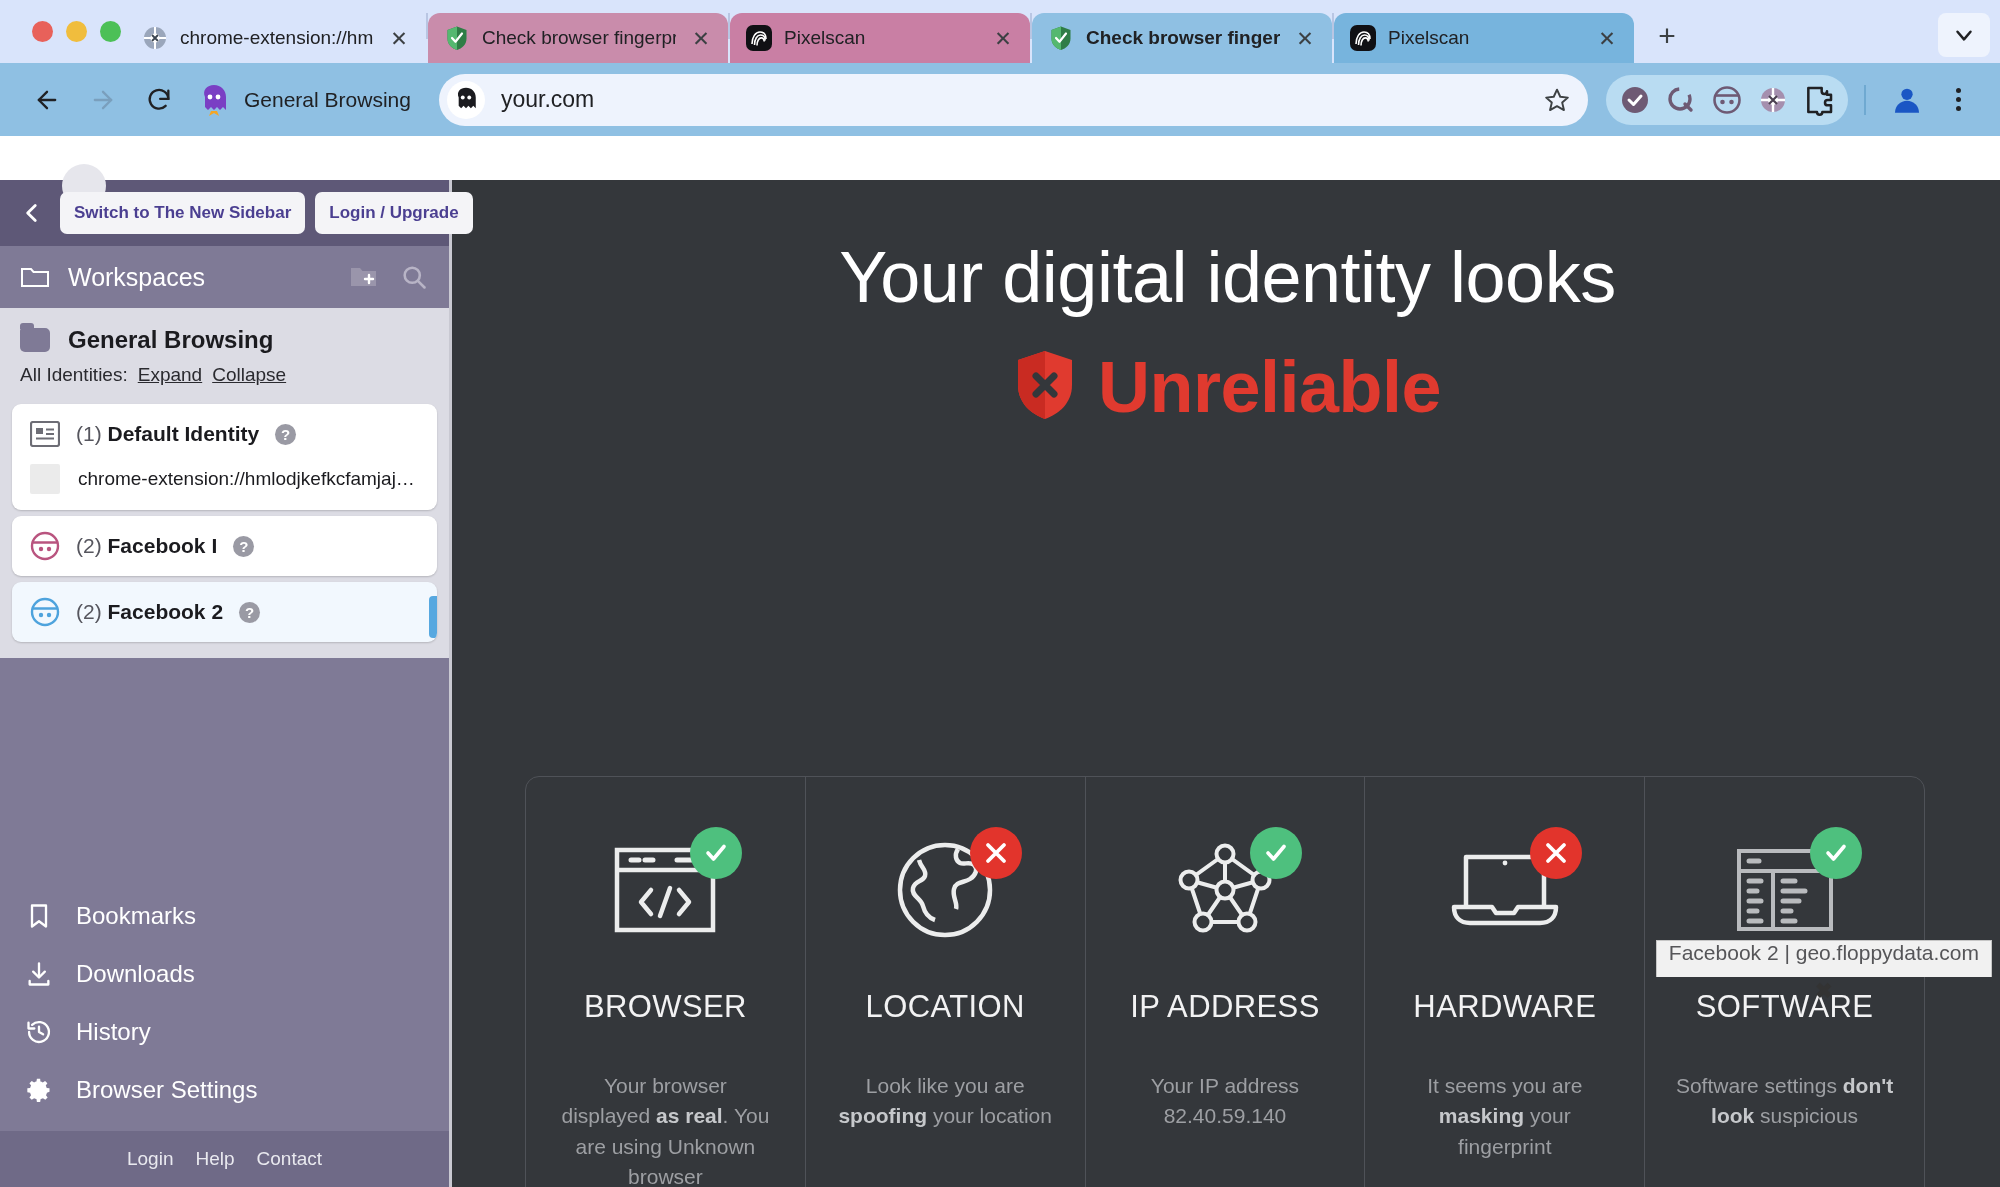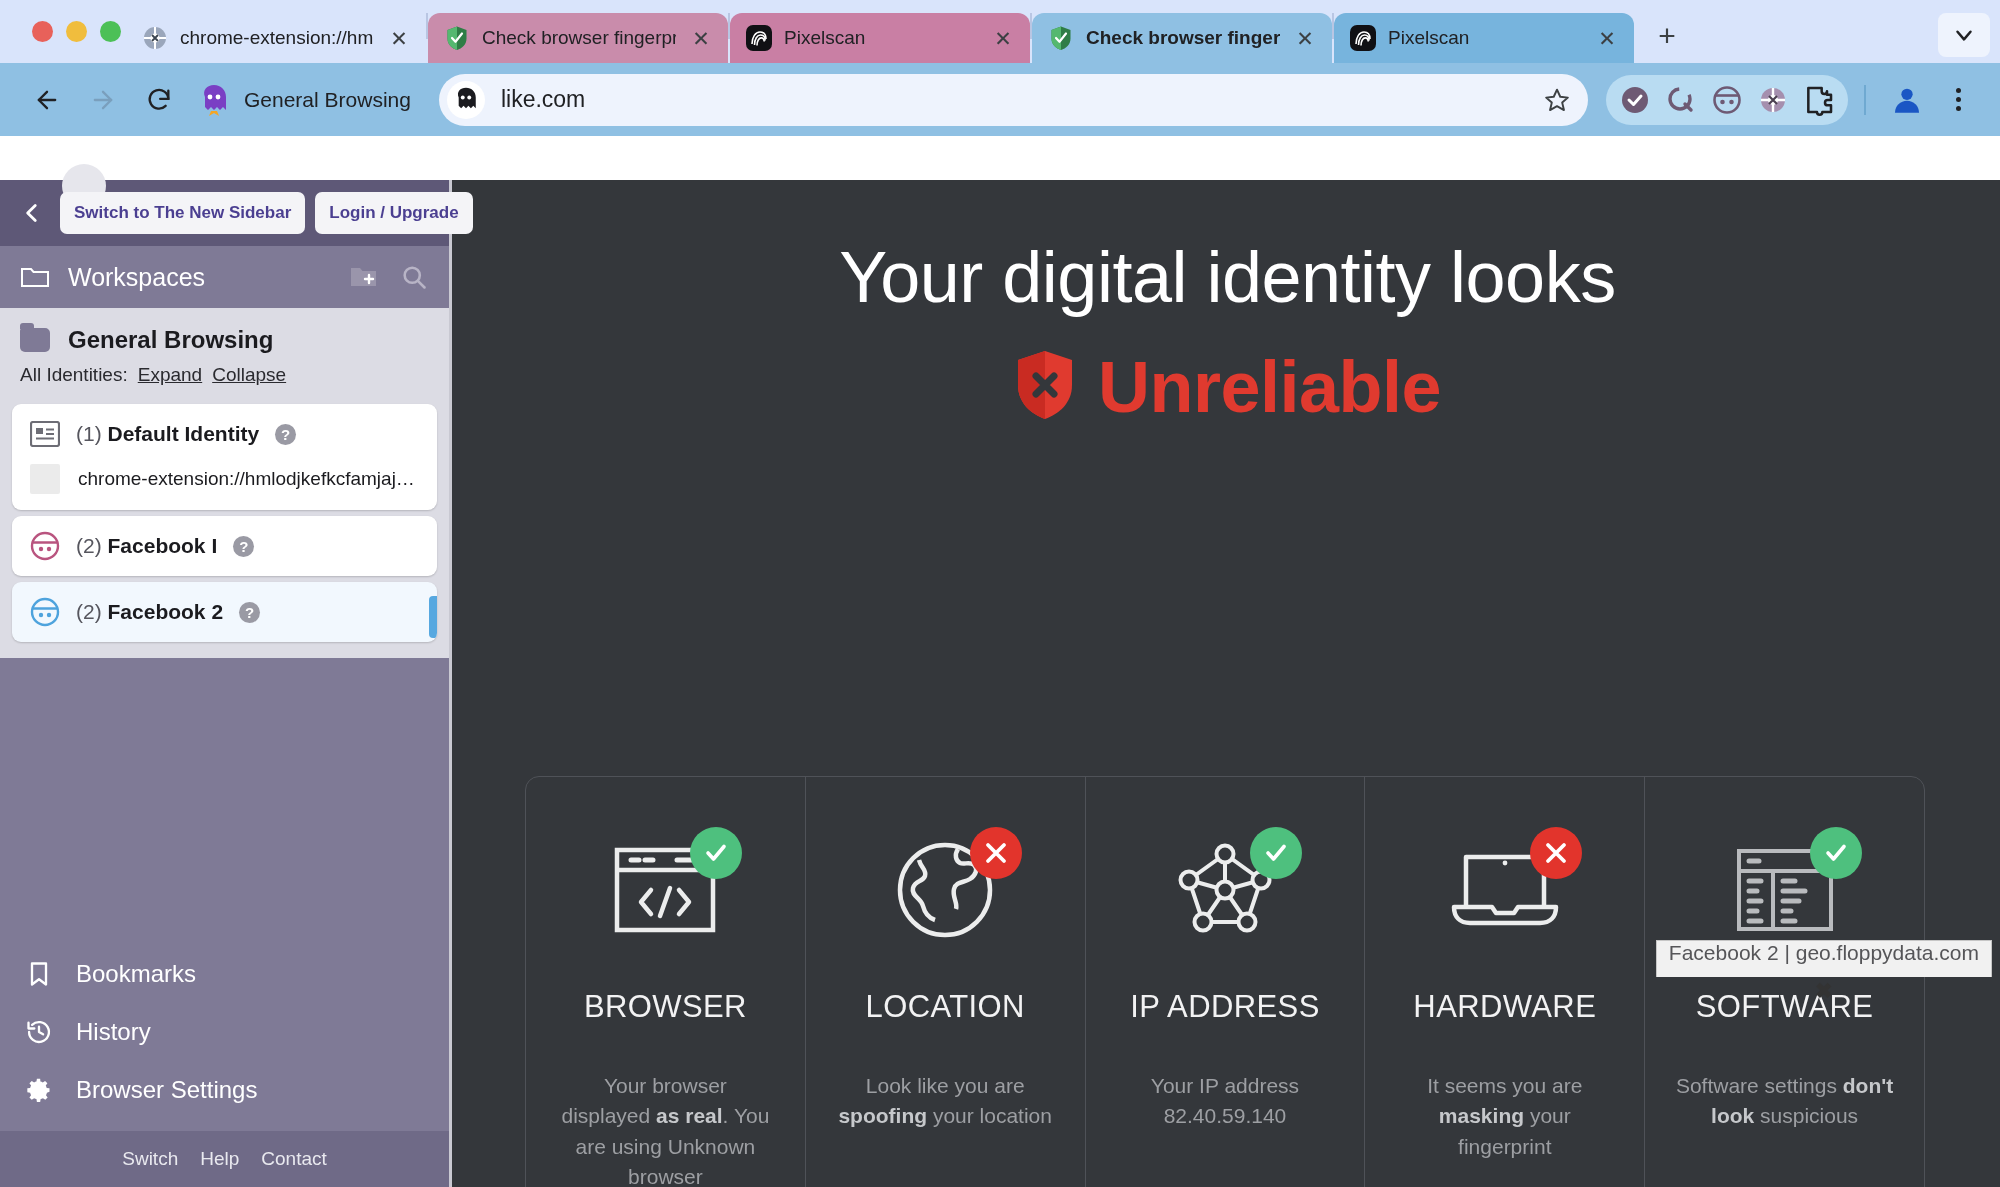--- a/index.html
+++ b/index.html
@@ -386,21 +386,21 @@
       <span class="pname">General Browsing</span>
     </div>
     <div id="omnibox">
       <span class="site-icon">
         <svg width="26" height="28" viewBox="0 0 32 34">
           <path d="M16 2c7 0 12 5 12 12v13l-3-3-3 3-3-3-3 3-3-3-3 3-3-3V14C4 7 9 2 16 2z" fill="#1b1b1f"></path>
           <circle cx="12" cy="14" r="2.4" fill="#fff"></circle>
             <circle cx="20" cy="14" r="2.4" fill="#fff"></circle>
         </svg>
       </span>
-      <span class="url" title="Search Google or type a URL">like.com</span>
+      <span class="url" title="Search Google or type a URL">your.com</span>
       <span class="star">
         <svg width="26" height="26" viewBox="0 0 24 24" fill="none" stroke="#3c4043" stroke-width="1.8" stroke-linejoin="round">
             <polygon points="12 2.5 15 9 22 9.8 16.8 14.4 18.4 21.3 12 17.7 5.6 21.3 7.2 14.4 2 9.8 9 9"></polygon>
           </svg>
       </span>
     </div>
     <div id="ext-cluster">
       <div class="ext-ico">
         <svg width="34" height="34" viewBox="0 0 34 34">
             <circle cx="17" cy="17" r="13" fill="#6e5a74"></circle>
@@ -554,39 +554,49 @@
             <span class="nav-ico">
               <svg width="28" height="28" viewBox="0 0 24 24" fill="none" stroke="#fff" stroke-width="2" stroke-linejoin="round">
                 <path d="M6 3h12v18l-6-4.5L6 21z"></path>
               </svg>
             </span>
             <span>Bookmarks</span>
           </div>
           <div class="nav-item">
             <span class="nav-ico">
               <svg width="28" height="28" viewBox="0 0 24 24" fill="none" stroke="#fff" stroke-width="2" stroke-linecap="round" stroke-linejoin="round">
+                <path d="M12 3v11"></path>
+                <polyline points="7 10 12 15 17 10"></polyline>
+                <path d="M4 18v3h16v-3"></path>
+              </svg>
+            </span>
+            <span>Downloads</span>
+          </div>
+          <div class="nav-item">
+            <span class="nav-ico">
+              <svg width="28" height="28" viewBox="0 0 24 24" fill="none" stroke="#fff" stroke-width="2" stroke-linecap="round" stroke-linejoin="round">
                 <path d="M3.5 12a8.5 8.5 0 1 0 2.6-6.1"></path>
                 <polyline points="3 4 3 9 8 9"></polyline>
                 <polyline points="12 7.5 12 12 15.5 14"></polyline>
               </svg>
             </span>
             <span>History</span>
           </div>
           <div class="nav-item">
             <span class="nav-ico">
               <svg width="28" height="28" viewBox="0 0 24 24" fill="#fff">
                 <path d="M12 8.3a3.7 3.7 0 1 0 0 7.4 3.7 3.7 0 0 0 0-7.4zm9 5.1v-2.8l-2.4-.4a6.9 6.9 0 0 0-.8-2l1.4-2-2-2-2 1.4a6.9 6.9 0 0 0-2-.8L13 2.4h-2.8l-.4 2.4a6.9 6.9 0 0 0-2 .8l-2-1.4-2 2 1.4 2a6.9 6.9 0 0 0-.8 2l-2.4.4V14l2.4.4c.2.7.5 1.4.8 2l-1.4 2 2 2 2-1.4c.6.4 1.3.6 2 .8l.4 2.4H13l.4-2.4c.7-.2 1.4-.4 2-.8l2 1.4 2-2-1.4-2c.4-.6.6-1.3.8-2z"></path>
               </svg>
             </span>
             <span>Browser Settings</span>
           </div>
         </div>
 
       <div id="sb-footer">
-          <a href="#">Switch</a>
+          <a href="#">Login</a>
           <a href="#">Help</a>
           <a href="#">Contact</a>
         </div>
     </div>
 
     <div id="content">
       <div id="headline">Your digital identity looks</div>
       <div id="verdict-row">
         <span>
           <svg width="62" height="72" viewBox="0 0 62 72">

